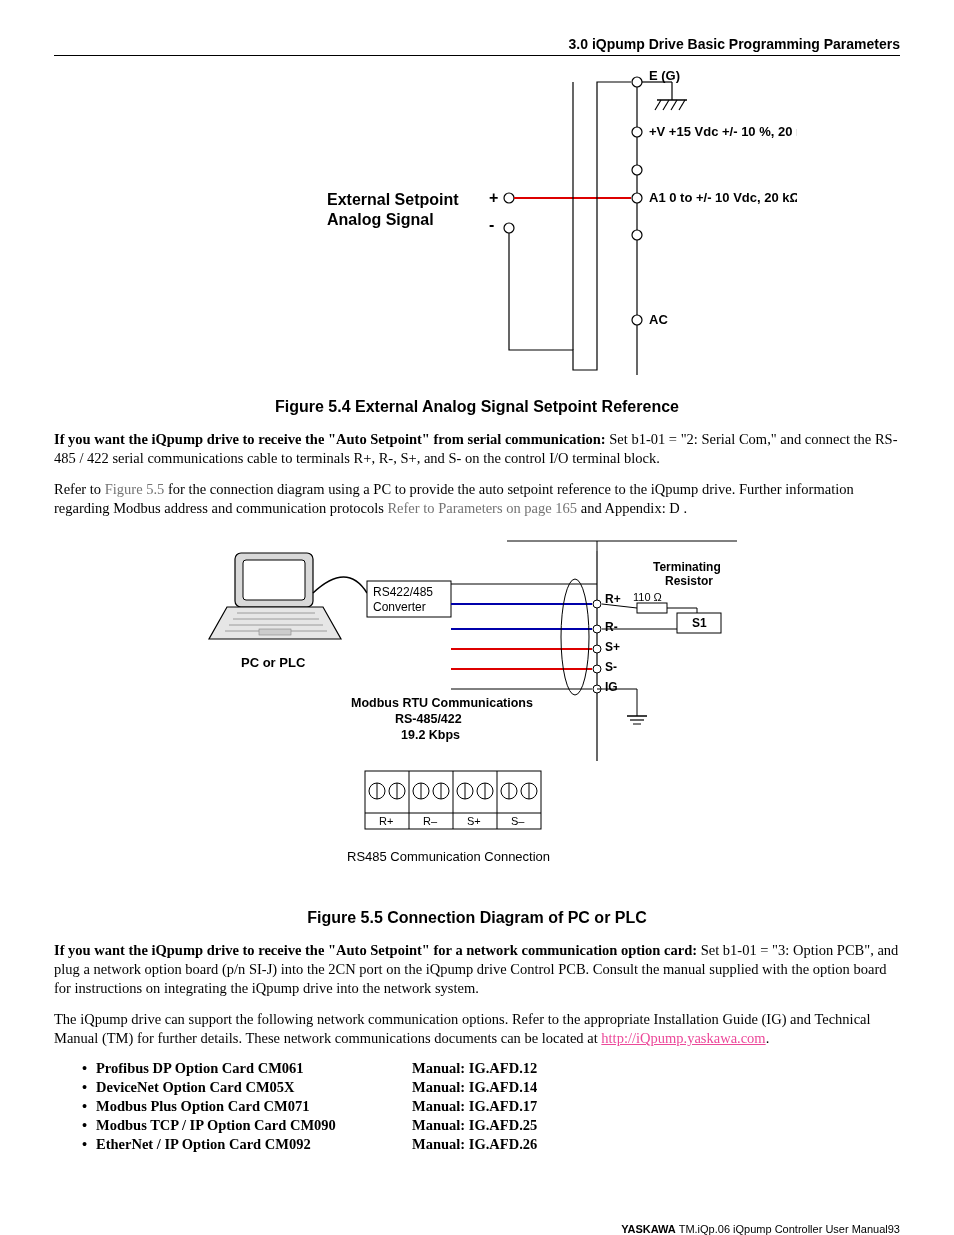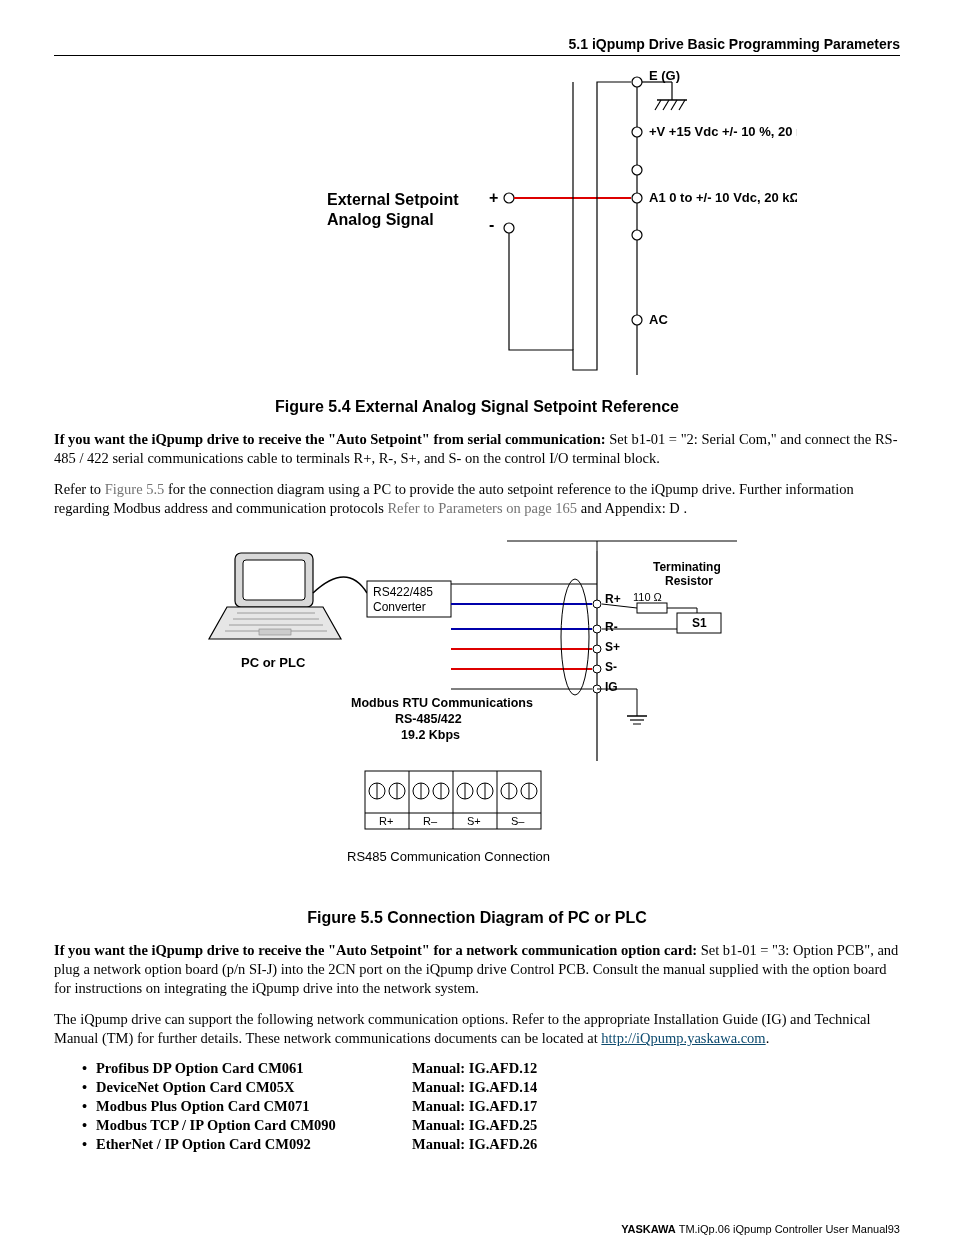--- a/index.html
+++ b/index.html
@@ -31,21 +31,21 @@
     font-size: 16px;
     margin: 8px 0 14px 0;
   }
   .fig-wrap {
     display: flex;
     justify-content: center;
     margin: 6px 0 0 0;
   }
   p { margin: 0 0 12px 0; line-height: 1.32; }
   a.ref { color: #737373; text-decoration: none; }
-  a.url { color: #0c4a6e; text-decoration: underline; }
+  a.url { color: #ec4899; text-decoration: underline; }
   .bold { font-weight: bold; }
   .opt-table {
     margin: 4px 0 0 28px;
     font-weight: bold;
   }
   .opt-table .row { display: flex; margin: 2px 0; }
   .opt-table .col1 { width: 330px; }
   .opt-table .col2 { }
   .bullet { display:inline-block; width: 14px; }
   .footer {
@@ -58,21 +58,21 @@
   .footer .left .brand { font-weight: bold; }
   .footer .right { font-weight: normal; }
 
   
   .svg-bold { font-family: Arial, Helvetica, sans-serif; font-weight: bold; }
   .svg-norm { font-family: Arial, Helvetica, sans-serif; }
 </style>
 </head>
 <body>
 
-<div class="header-right">5.1  iQpump Drive Basic Programming Parameters</div>
+<div class="header-right">3.0  iQpump Drive Basic Programming Parameters</div>
 <hr class="hdr">
 
 <div class="fig-wrap">
 <svg width="640" height="320" viewBox="0 0 640 320">
 
   <text x="170" y="135" class="svg-bold" font-size="16">External Setpoint</text>
   <text x="170" y="155" class="svg-bold" font-size="16">Analog Signal</text>
   <text x="332" y="133" class="svg-bold" font-size="16">+</text>
   <text x="332" y="160" class="svg-bold" font-size="16">-</text>
 

